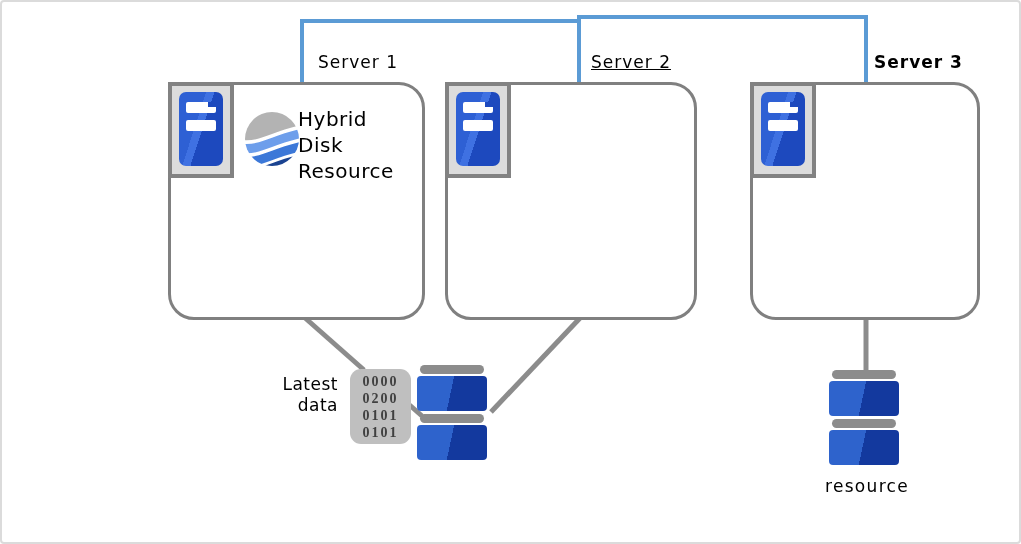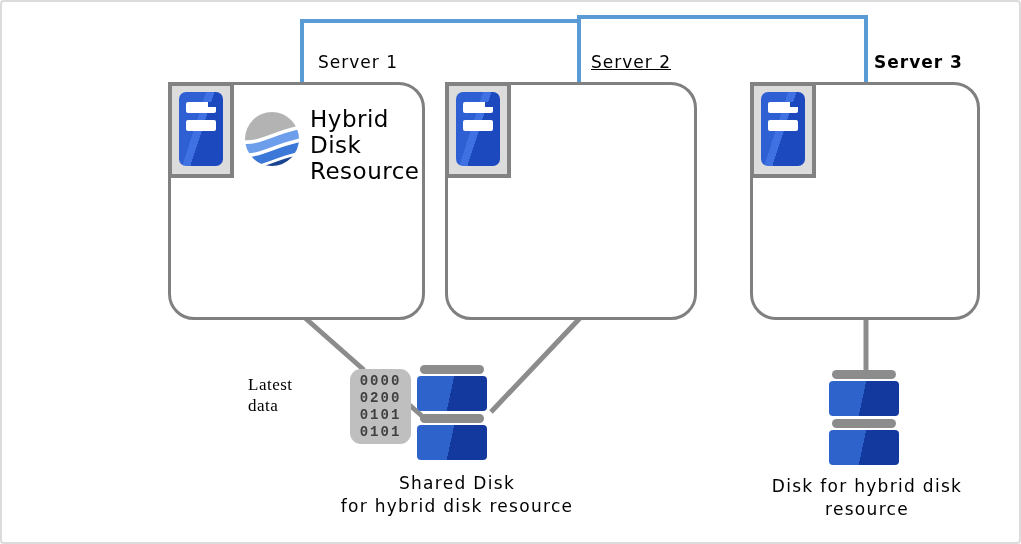--- a/index.html
+++ b/index.html
@@ -59,42 +59,42 @@
   
   .srv-label{
     position:absolute;
     font-size:17px;letter-spacing:1px;white-space:nowrap;
   }
   #srv1{left:316px;top:50px;}
   #srv2{left:589px;top:50px;text-decoration:underline;}
   #srv3{left:872px;top:50px;font-weight:bold;}
 
   .hybrid-label{
-    position:absolute;left:308px;top:104px;
-    font-size:23px;line-height:26px;letter-spacing:0.5px;
+    position:absolute;left:296px;top:104px;
+    font-size:20px;line-height:26px;letter-spacing:0.5px;
   }
   .latest-label{
     position:absolute;left:246px;top:372px;width:90px;
-    text-align:left;font-size:17px;line-height:21px;letter-spacing:0.5px;font-family:Liberation Serif, serif;
+    text-align:right;font-size:17px;line-height:21px;letter-spacing:0.5px;
   }
   .caption{
     position:absolute;text-align:center;
     font-size:17px;line-height:23px;letter-spacing:1.3px;
   }
   #caption-shared{left:325px;top:470px;width:260px;}
   #caption-hybrid{left:750px;top:473px;width:230px;}
 
   
   .binary{
     position:absolute;left:348px;top:367px;width:61px;height:75px;
     background:#BFBFBF;border-radius:11px;
     display:flex;flex-direction:column;justify-content:center;align-items:center;
   }
   .binary .row{
-    font-family:Liberation Mono, monospace;
+    font-family:Liberation Serif, serif;
     font-weight:bold;font-size:14px;line-height:17px;
     letter-spacing:2px;color:#404040;
   }
 
   
   .disk-stack{position:absolute;width:70px;}
   #disk-shared{left:415px;top:363px;}
   #disk-right{left:827px;top:368px;}
   .disk-cap{
     width:64px;height:9px;margin:0 auto 2px auto;
@@ -189,22 +189,17 @@
     <div class="disk-body"></div>
   </div>
 
   <div class="disk-stack" id="disk-right">
     <div class="disk-cap"></div>
     <div class="disk-body"></div>
     <div class="disk-cap"></div>
     <div class="disk-body"></div>
   </div>
 
-  <div class="caption" id="caption-shared">
-    <div>Shared Disk</div>
-    <div>for hybrid disk resource</div>
-  </div>
   <div class="caption" id="caption-hybrid">
-    <div>Disk for hybrid disk</div>
     <div>resource</div>
   </div>
 
 </div>
 
 </body></html>

